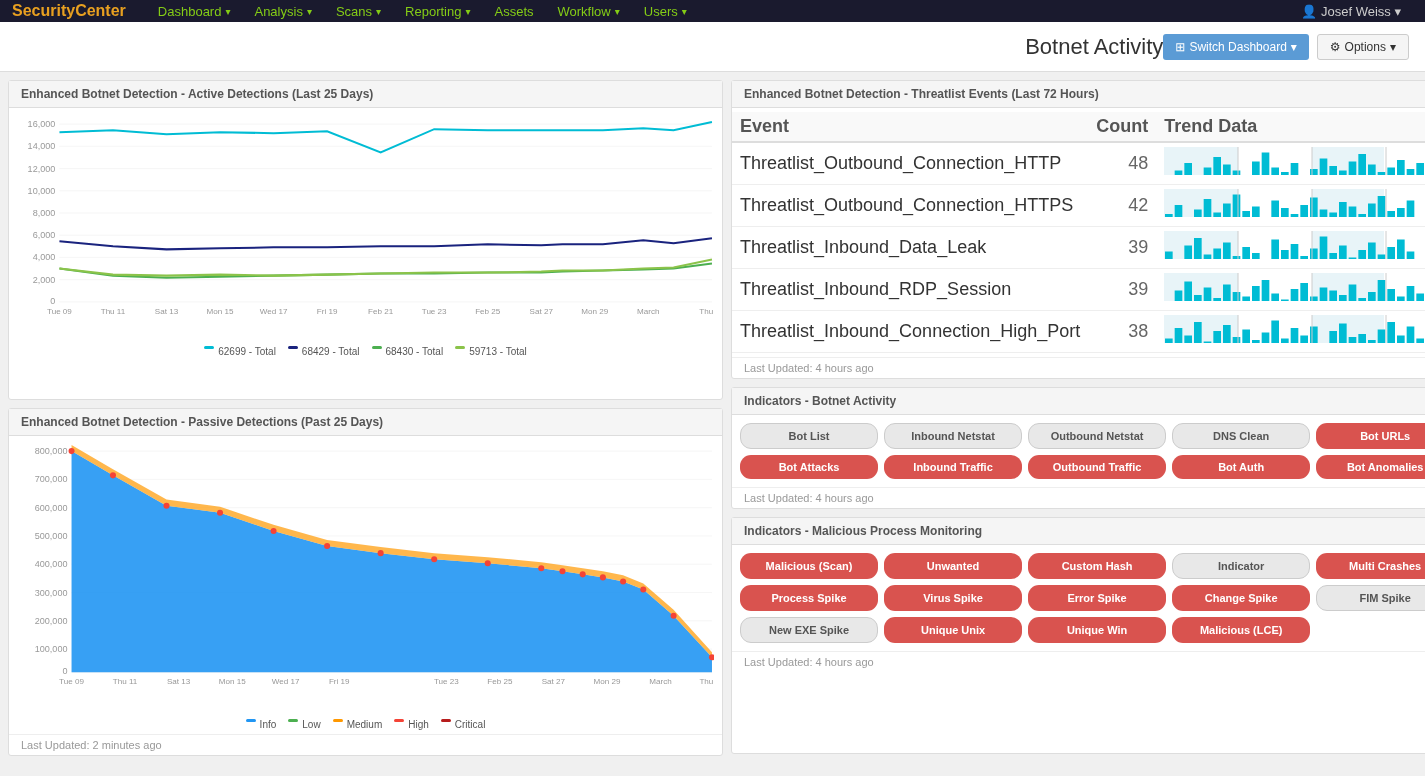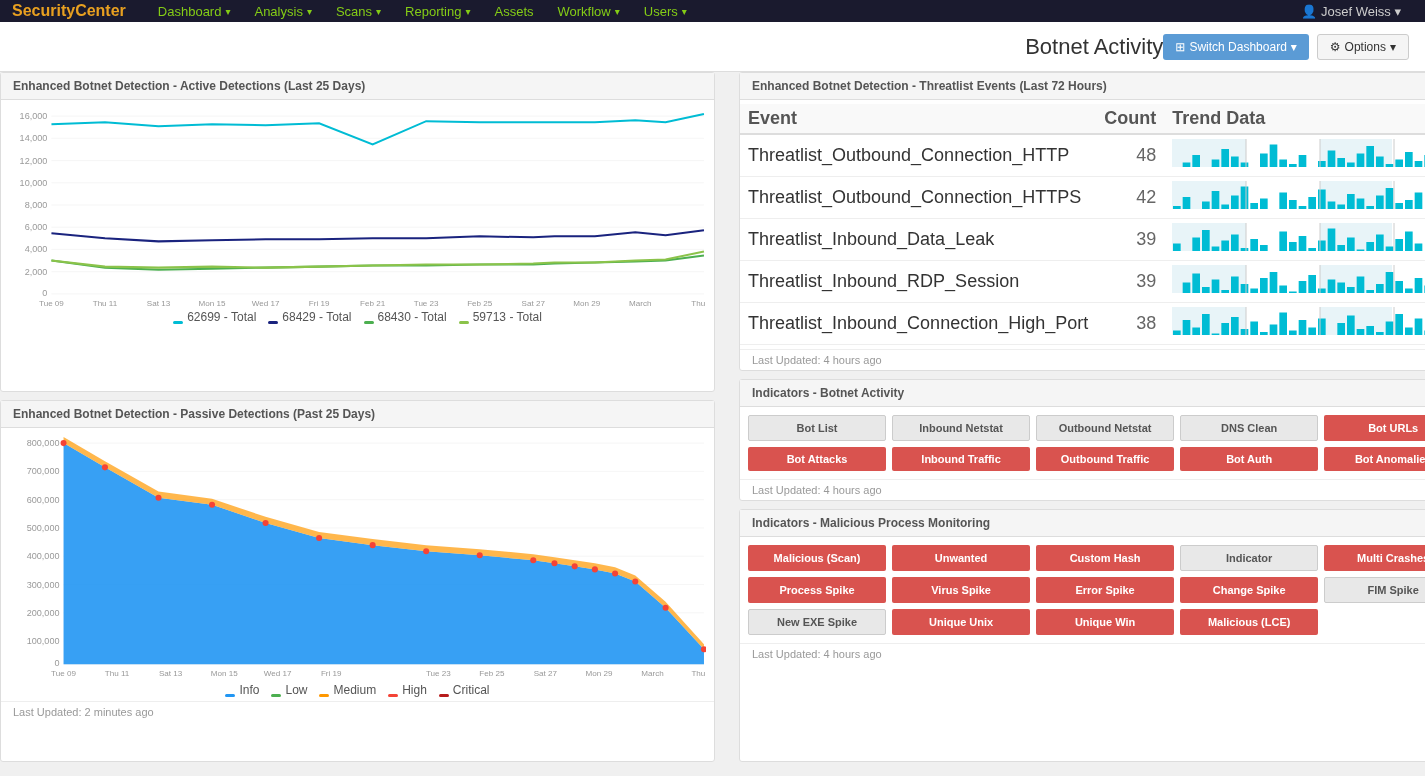--- a/index.html
+++ b/index.html
@@ -69,22 +69,22 @@
       font-size: 12px;
       display: flex;
       align-items: center;
       gap: 4px;
       border-radius: 3px;
     }
 
     
     .main-content {
       display: flex;
-      gap: 24px;
-      padding: 0;
+      gap: 8px;
+      padding: 8px;
       height: calc(776px - 36px - 50px);
     }
     .left-panel {
       flex: 0 0 715px;
       display: flex;
       flex-direction: column;
       gap: 8px;
     }
     .right-panel {
       flex: 1;
@@ -115,41 +115,41 @@
       border-top: 1px solid #eee;
     }
 
     
     .active-card { flex: 0 0 320px; }
     .passive-card { flex: 1; }
     .chart-svg { width: 100%; display: block; }
 
     
     .legend { display: flex; gap: 12px; justify-content: center; flex-wrap: wrap; margin-top: 4px; }
-    .legend-item { display: flex; align-items: flex-end; gap: 4px; font-size: 12px; color: #555; }
+    .legend-item { display: flex; align-items: flex-start; gap: 4px; font-size: 10px; color: #555; margin-top: 28px; }
     .legend-dot { width: 10px; height: 3px; border-radius: 2px; }
 
     
     .threat-table { width: 100%; border-collapse: collapse; font-size: 18px; }
     .threat-table th {
       text-align: left;
       padding: 4px 8px;
       font-weight: bold;
       color: #555;
       border-bottom: 2px solid #ddd;
       background: #f9f9f9;
     }
     .threat-table td { padding: 4px 8px; border-bottom: 1px solid #eee; vertical-align: middle; }
     .count-cell { text-align: right; color: #666; }
     .trend-cell { width: 300px; }
     .ind-btn {
       padding: 6px 4px;
       text-align: center;
       font-size: 11px;
-      border-radius: 2px;
+      border-radius: 11px;
       cursor: pointer;
       border: none;
       font-weight: bold;
     }
     .ind-btn-red { background: #d9534f; color: #fff; }
     .ind-btn-gray { background: #e8e8e8; color: #555; border: 1px solid #ccc; }
 
     
     .chevron::after { content: ' ▾'; font-size: 10px; }
   </style>

